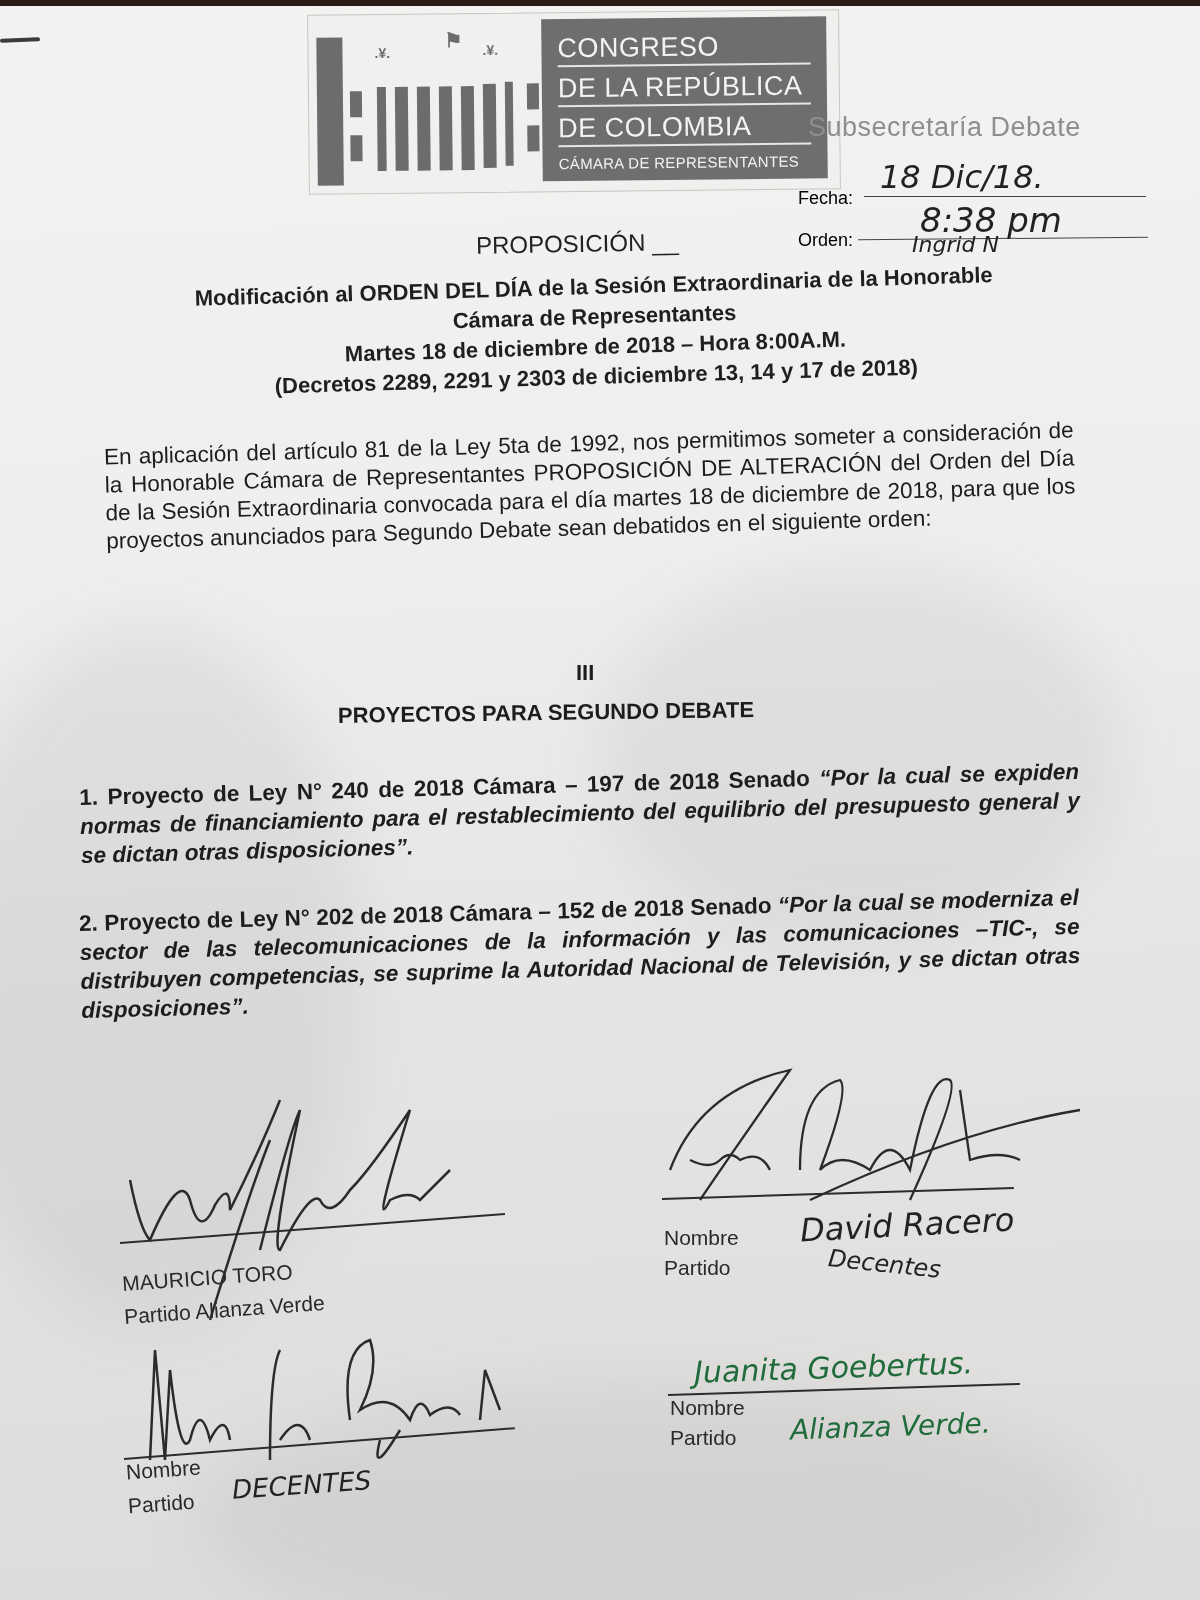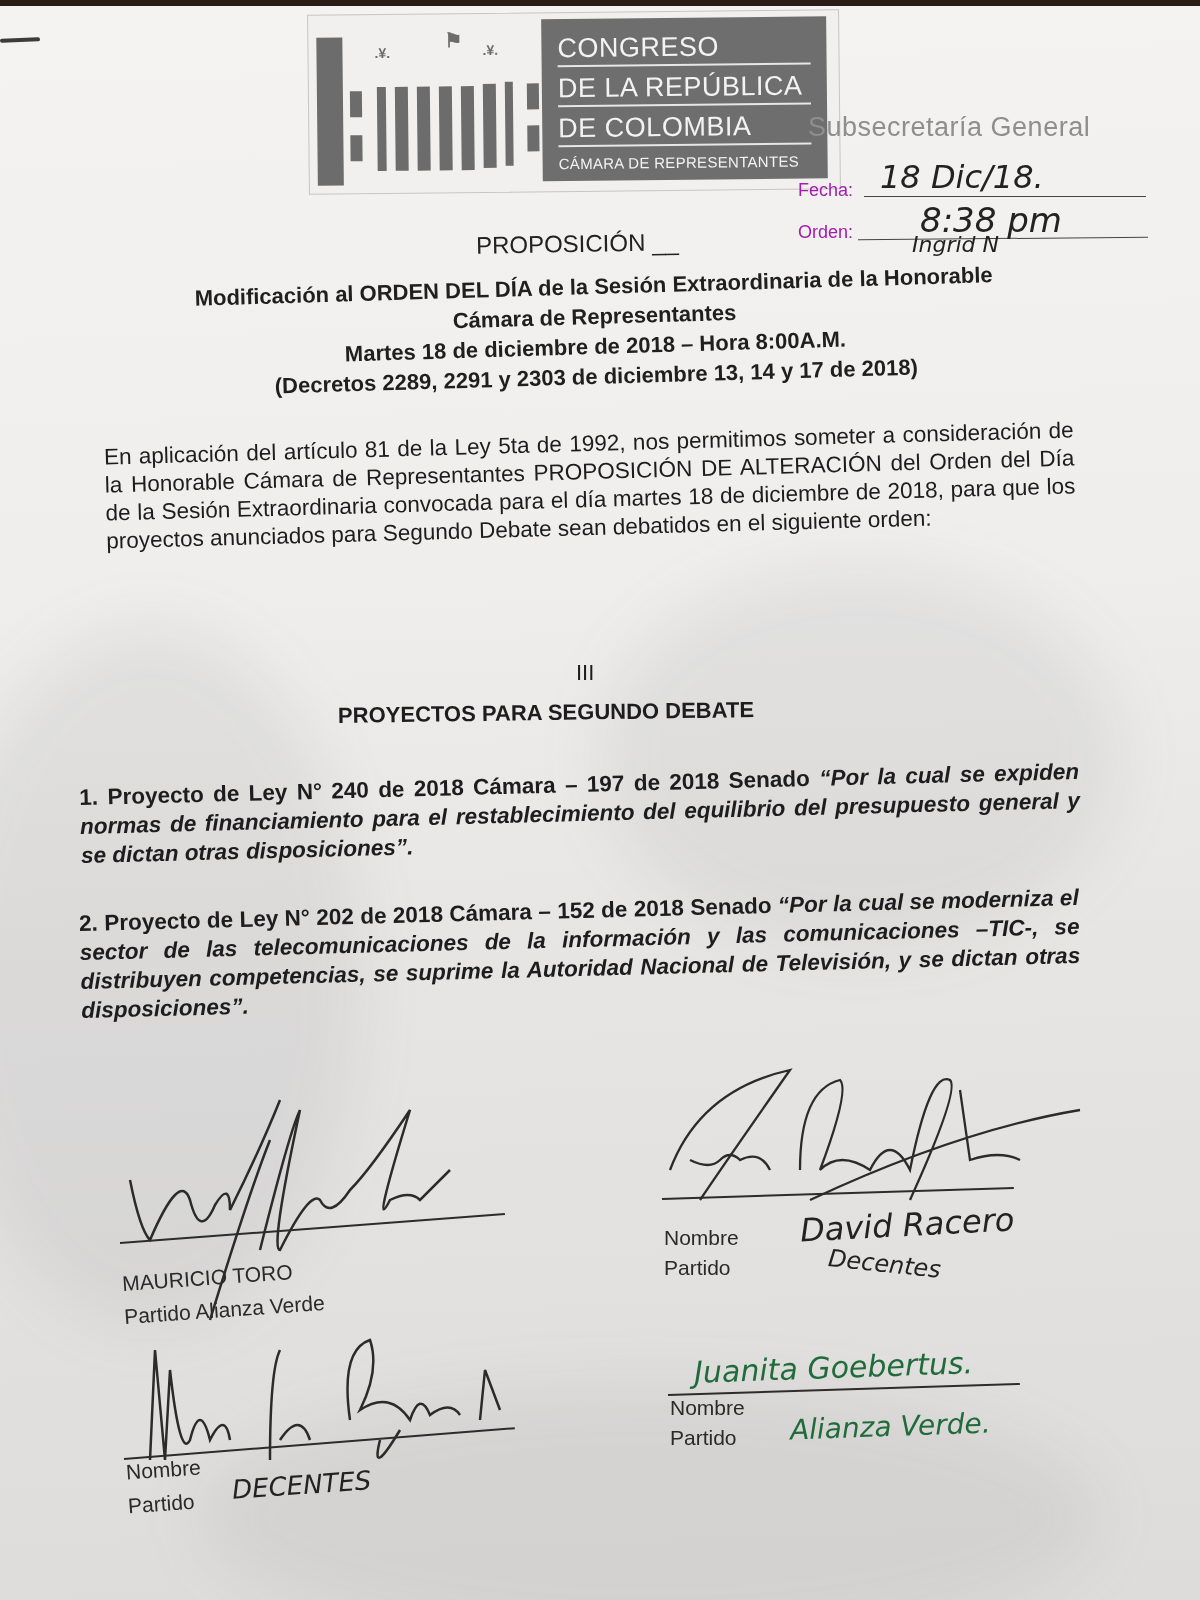--- a/index.html
+++ b/index.html
@@ -21,28 +21,28 @@
 
   
   .stamp { position: absolute; left: 308px; top: 12px; width: 530px; height: 178px; border: 1px solid #c8c6c4; background: #f1f0ee; transform: rotate(-0.6deg); }
   .stamp .pillars { position: absolute; left: 8px; top: 12px; width: 225px; height: 160px; }
   .stamp .pillar { position: absolute; background: #6c6c6c; }
   .stamp .emblem { position: absolute; color: #6c6c6c; font-size: 14px; font-weight: bold; }
   .stamp .box { position: absolute; left: 233px; top: 6px; width: 285px; height: 162px; background: #6e6e6e; color: #f3f3f3; padding: 12px 16px; box-sizing: border-box; }
   .stamp .box .l { font-size: 27px; line-height: 34px; border-bottom: 2px solid #e7e7e7; margin-bottom: 4px; letter-spacing: 0.5px; }
   .stamp .box .s { font-size: 15px; margin-top: 8px; letter-spacing: 0.3px; }
   .subsec { position: absolute; left: 808px; top: 112px; font-size: 27px; color: #8e8e8e; letter-spacing: 0.5px; }
-  .field-label { position: absolute; font-size: 18px; color: #a21caf; }
+  .field-label { position: absolute; font-size: 18px; color: #000000; margin-top: 8px; }
   .field-line { position: absolute; height: 1px; background: #444; }
   .hand { position: absolute; font-family: "DejaVu Sans", sans-serif; color: #222; font-style: italic; }
 
   .prop { position: absolute; left: 476px; top: 230px; font-size: 24px; color: #222; transform: rotate(-1deg); }
   .heading { position: absolute; left: 105px; top: 272px; width: 980px; text-align: center; font-weight: bold; font-size: 22px; line-height: 30px; transform: rotate(-1.7deg); color: #1f1f1f; }
   .body-p { position: absolute; left: 105px; top: 430px; width: 970px; font-size: 22.5px; line-height: 28px; transform: rotate(-1.6deg); text-align: justify; }
-  .roman { position: absolute; left: 576px; top: 660px; font-size: 22px; font-weight: normal; }
+  .roman { position: absolute; left: 576px; top: 660px; font-size: 22px; font-weight: bold; }
   .sec-title { position: absolute; left: 338px; top: 700px; font-size: 22px; font-weight: bold; transform: rotate(-0.8deg); }
   .item { position: absolute; left: 80px; width: 1000px; font-size: 22.5px; line-height: 29px; font-weight: bold; transform: rotate(-1.5deg); text-align: justify; }
   .item .q { font-style: italic; }
 
   .sig-line { position: absolute; height: 2px; background: #2c2c2c; }
   .sig-label { position: absolute; font-size: 21px; color: #2a2a2a; }
   .sig-svg { position: absolute; overflow: visible; }
 </style>
 </head>
 <body>
@@ -74,21 +74,21 @@
     <div class="emblem" style="left:166px;top:16px;">.¥.</div>
   </div>
   <div class="box">
     <div class="l">CONGRESO</div>
     <div class="l">DE LA REPÚBLICA</div>
     <div class="l">DE COLOMBIA</div>
     <div class="s">CÁMARA DE REPRESENTANTES</div>
   </div>
 </div>
 
-<div class="subsec">Subsecretaría General</div>
+<div class="subsec">Subsecretaría Debate</div>
 <div class="field-label" style="left:798px;top:180px;">Fecha:</div>
 <div class="field-line" style="left:864px;top:196px;width:282px;"></div>
 <div class="hand" style="left:880px;top:158px;font-size:32px;">18 Dic/18.</div>
 <div class="field-label" style="left:798px;top:222px;">Orden:</div>
 <div class="field-line" style="left:858px;top:238px;width:290px;transform:rotate(-0.5deg);"></div>
 <div class="hand" style="left:920px;top:200px;font-size:34px;">8:38 pm</div>
 <div class="hand" style="left:912px;top:232px;font-size:22px;">Ingrid N</div>
 
 <div class="prop">PROPOSICIÓN __</div>
 

